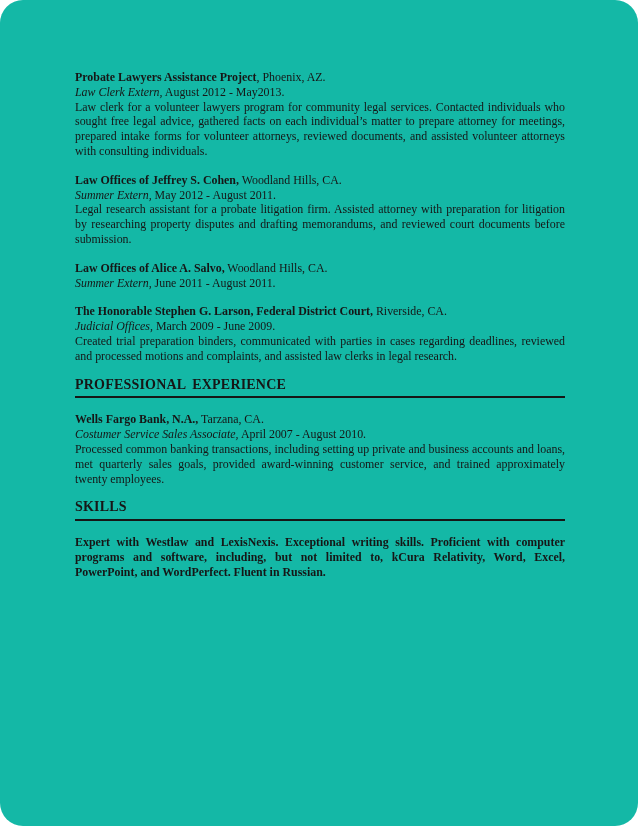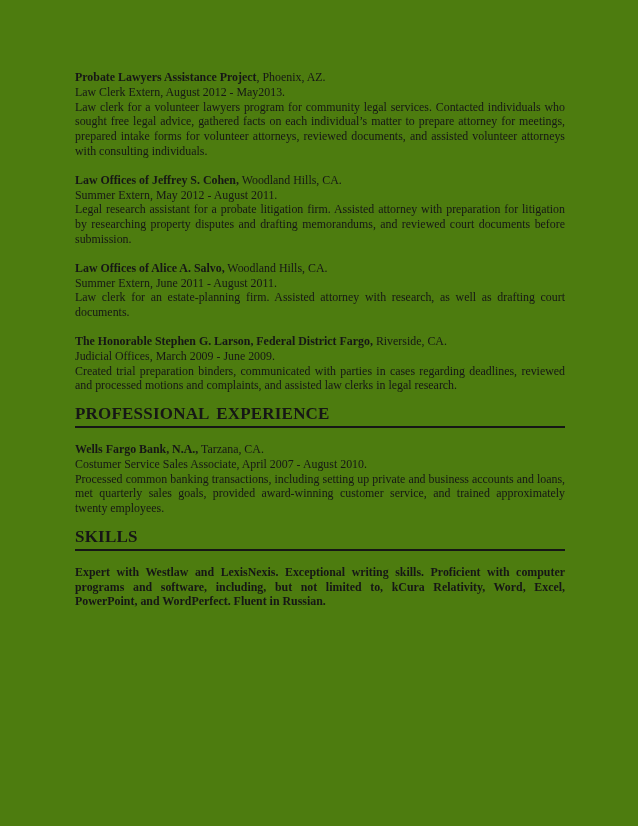--- a/index.html
+++ b/index.html
@@ -4,46 +4,47 @@
 <style>
   html, body {
     margin: 0;
     padding: 0;
     background: #ffffff;
   }
   .page {
     position: relative;
     width: 638px;
     height: 826px;
-    background: #4d7c0f;
+    background: #14b8a6;
     font-family: "Liberation Serif", serif;
     color: #161616;
     overflow: hidden;
+    border-radius: 23px;
   }
   .content {
     position: absolute;
     left: 75px;
     top: 70px;
     width: 490px;
     font-size: 11.9px;
     line-height: 14.8px;
   }
   .content p { margin: 0; }
   .entry { margin: 0 0 14px 0; }
   .entry-header, .entry-subheader {
     text-align: left;
     white-space: normal;
   }
   .org { font-weight: bold; }
-  .role { }
+  .role { font-style: italic; }
   .desc {
     text-align: justify;
   }
   .section-heading {
-    font-size: 17px;
+    font-size: 14px;
     font-weight: bold;
     letter-spacing: 0.2px;
     word-spacing: 3px;
     border-bottom: 2px solid #161616;
     padding: 0 0 4px 0;
     margin: 0 0 14px 0;
     line-height: 14.8px;
   }
   .skills-text { margin: 0; font-weight: bold; }
 </style>
@@ -61,25 +62,24 @@
 
     <section class="entry">
       <p class="entry-header"><span class="org">Law Offices of Jeffrey S. Cohen,</span><span> Woodland Hills, CA.</span></p>
       <p class="entry-subheader"><span class="role">Summer Extern,</span><span> May 2012 - August 2011.</span></p>
       <p class="desc">Legal research assistant for a probate litigation firm. Assisted attorney with preparation for litigation by researching property disputes and drafting memorandums, and reviewed court documents before submission.</p>
     </section>
 
     <section class="entry">
       <p class="entry-header"><span class="org">Law Offices of Alice A. Salvo,</span><span> Woodland Hills, CA.</span></p>
       <p class="entry-subheader"><span class="role">Summer Extern,</span><span> June 2011 - August 2011.</span></p>
-      <p class="desc">Law clerk for an estate-planning firm. Assisted attorney with research, as well as drafting court documents.</p>
     </section>
 
     <section class="entry">
-      <p class="entry-header"><span class="org">The Honorable Stephen G. Larson, Federal District Fargo,</span><span> Riverside, CA.</span></p>
+      <p class="entry-header"><span class="org">The Honorable Stephen G. Larson, Federal District Court,</span><span> Riverside, CA.</span></p>
       <p class="entry-subheader"><span class="role">Judicial Offices,</span><span> March 2009 - June 2009.</span></p>
       <p class="desc">Created trial preparation binders, communicated with parties in cases regarding deadlines, reviewed and processed motions and complaints, and assisted law clerks in legal research.</p>
     </section>
 
     <h2 class="section-heading">PROFESSIONAL EXPERIENCE</h2>
 
     <section class="entry">
       <p class="entry-header"><span class="org">Wells Fargo Bank, N.A.,</span><span> Tarzana, CA.</span></p>
       <p class="entry-subheader"><span class="role">Costumer Service Sales Associate,</span><span> April 2007 - August 2010.</span></p>
       <p class="desc">Processed common banking transactions, including setting up private and business accounts and loans, met quarterly sales goals, provided award-winning customer service, and trained approximately twenty employees.</p>

